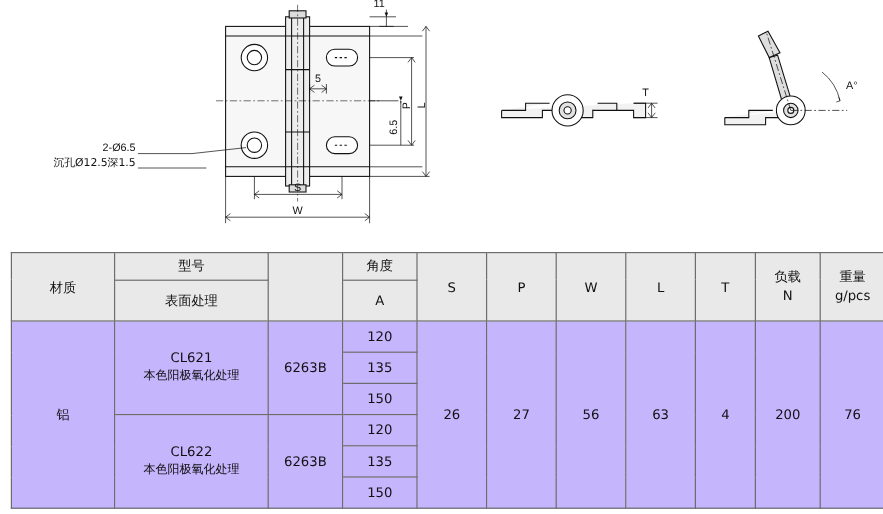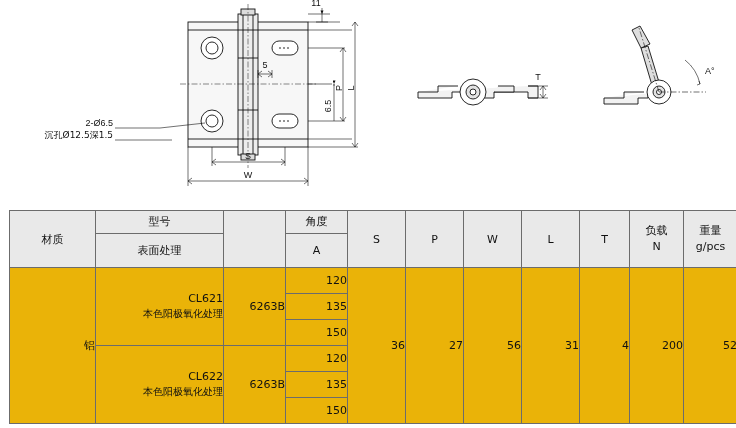--- a/index.html
+++ b/index.html
@@ -59,23 +59,22 @@
     font-weight: normal;
     font-size: 11px;
     color: #111;
     padding: 0;
   }
   #spec-table thead td {
     background: #e9e9e9;
     height: 18px;
   }
   #spec-table tbody td {
-    background: #eab308;
+    background: #c4b5fd;
     height: 25px;
-    text-align: right;
   }
   .hdr-mat { height: 56px !important; }
   .hdr-sub { height: 28px !important; }
   .cell-small { font-size: 10px; }
   .two-line span { display: block; line-height: 1.45; }
   .deg-cell { font-size: 11px; }
 </style>
 </head>
 <body>
 
@@ -272,27 +271,27 @@
     <tbody>
 
       <tr>
         <td rowspan="6">铝</td>
         <td rowspan="3" class="two-line">
           <span>CL621</span>
           <span class="cell-small">本色阳极氧化处理</span>
         </td>
         <td rowspan="3">6263B</td>
         <td class="deg-cell">120</td>
-        <td rowspan="6">36</td>
+        <td rowspan="6">26</td>
         <td rowspan="6">27</td>
         <td rowspan="6">56</td>
-        <td rowspan="6">31</td>
+        <td rowspan="6">63</td>
         <td rowspan="6">4</td>
         <td rowspan="6">200</td>
-        <td rowspan="6">52</td>
+        <td rowspan="6">76</td>
       </tr>
       <tr>
         <td class="deg-cell">135</td>
       </tr>
       <tr>
         <td class="deg-cell">150</td>
       </tr>
 
       <tr>
         <td rowspan="3" class="two-line">

